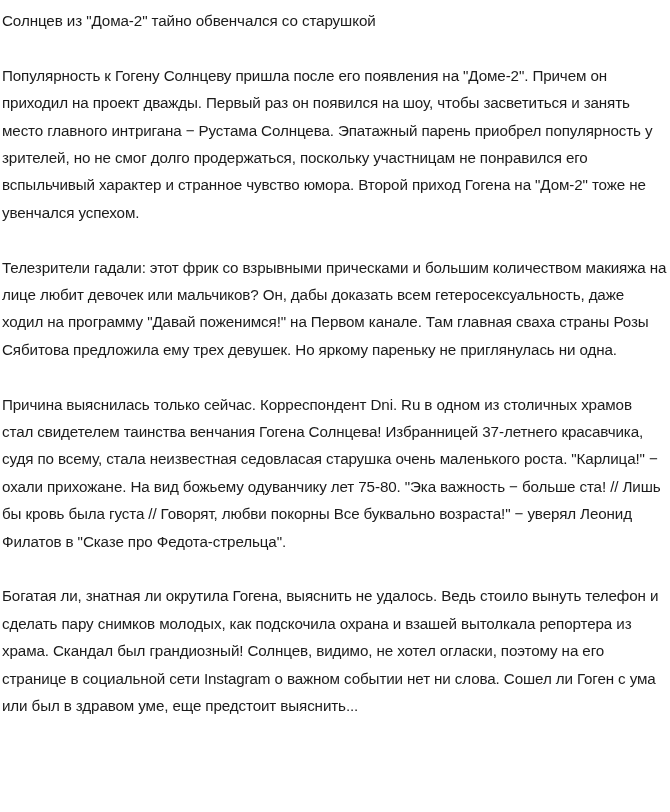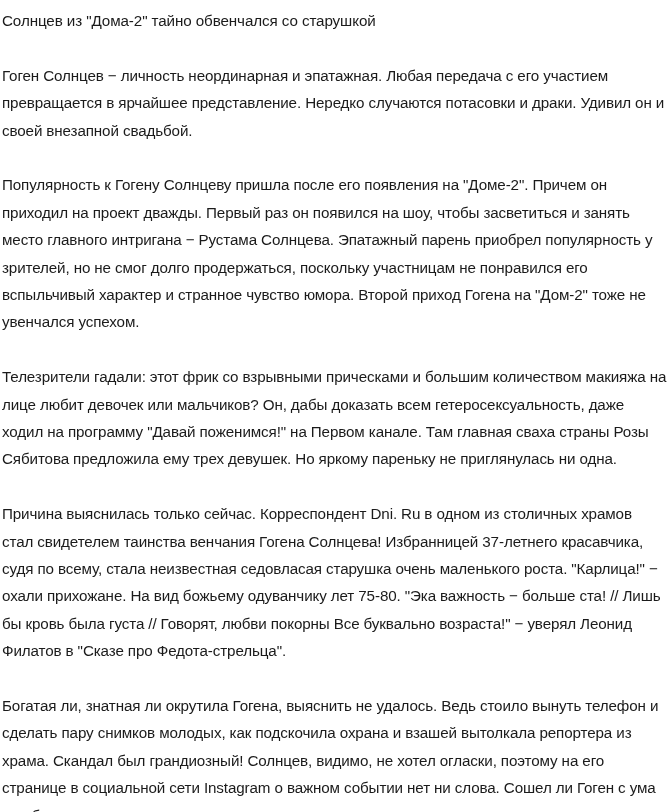--- a/index.html
+++ b/index.html
@@ -56,20 +56,19 @@
 </head>
 <body>
 
 <div class="article">
 
   <h1 class="article-title">Солнцев из "Дома-2" тайно обвенчался со старушкой</h1>
 
   <div class="spacer-after-title"></div>
 
   <div class="article-body">
-    <p class="article-paragraph">Гоген Солнцев − личность неординарная и эпатажная. Любая передача с его участием превращается в ярчайшее представление. Нередко случаются потасовки и драки. Удивил он и своей внезапной свадьбой.</p>
     <p class="article-paragraph">Популярность к Гогену Солнцеву пришла после его появления на "Доме-2". Причем он приходил на проект дважды. Первый раз он появился на шоу, чтобы засветиться и занять место главного интригана − Рустама Солнцева. Эпатажный парень приобрел популярность у зрителей, но не смог долго продержаться, поскольку участницам не понравился его вспыльчивый характер и странное чувство юмора. Второй приход Гогена на "Дом-2" тоже не увенчался успехом.</p>
     <p class="article-paragraph">Телезрители гадали: этот фрик со взрывными прическами и большим количеством макияжа на лице любит девочек или мальчиков? Он, дабы доказать всем гетеросексуальность, даже ходил на программу "Давай поженимся!" на Первом канале. Там главная сваха страны Розы Сябитова предложила ему трех девушек. Но яркому пареньку не приглянулась ни одна.</p>
     <p class="article-paragraph">Причина выяснилась только сейчас. Корреспондент Dni. Ru в одном из столичных храмов стал свидетелем таинства венчания Гогена Солнцева! Избранницей 37-летнего красавчика, судя по всему, стала неизвестная седовласая старушка очень маленького роста. "Карлица!" − охали прихожане. На вид божьему одуванчику лет 75-80. "Эка важность − больше ста! // Лишь бы кровь была густа // Говорят, любви покорны Все буквально возраста!" − уверял Леонид Филатов в "Сказе про Федота-стрельца".</p>
     <p class="article-paragraph">Богатая ли, знатная ли окрутила Гогена, выяснить не удалось. Ведь стоило вынуть телефон и сделать пару снимков молодых, как подскочила охрана и взашей вытолкала репортера из храма. Скандал был грандиозный! Солнцев, видимо, не хотел огласки, поэтому на его странице в социальной сети Instagram о важном событии нет ни слова. Сошел ли Гоген с ума или был в здравом уме, еще предстоит выяснить...</p>
   </div>
 
 </div>
 
 </body></html>

